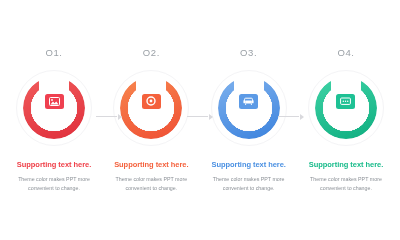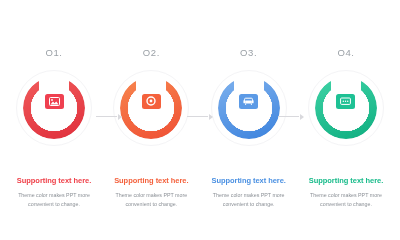--- a/index.html
+++ b/index.html
@@ -120,21 +120,21 @@
     border-top: 3px solid transparent;
     border-bottom: 3px solid transparent;
     border-left: 4px solid #d0d0d5;
   }
   .arrow.a1 { left: 96px; }
   .arrow.a2 { left: 187px; }
   .arrow.a3 { left: 278px; }
 
   
   .text-block {
-    margin-top: 30px;
+    margin-top: 14px;
     width: 92px;
     text-align: center;
   }
   .headline {
     font-size: 7.5px;
     font-weight: 700;
     line-height: 1.2;
     letter-spacing: -0.05px;
   }
   .body-text {

